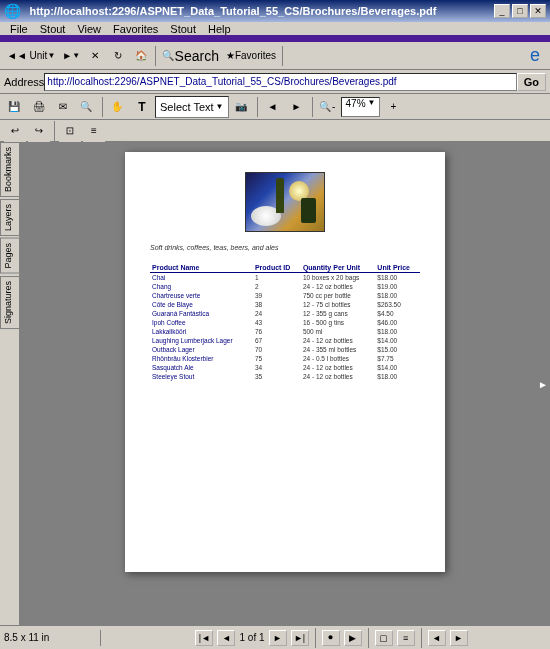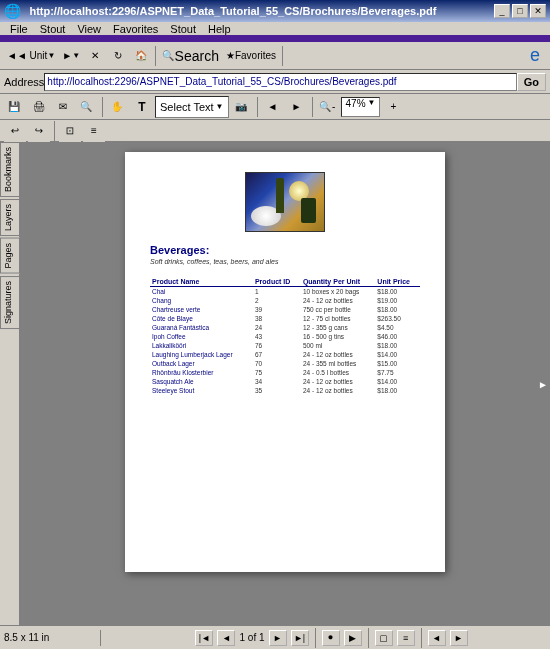--- a/index.html
+++ b/index.html
@@ -392,21 +392,20 @@
       <div class="pdf-image-container">
         <div class="pdf-image">
 
           <div class="img-plate" style="width:30px; height:20px; bottom:5px; left:5px;"></div>
           <div class="img-bottle" style="width:8px; height:35px; top:5px; left:30px;"></div>
           <div class="img-circle" style="width:20px; height:20px; top:8px; right:15px;"></div>
           <div style="position:absolute; bottom:8px; right:8px; width:15px; height:25px; background:#223311; border-radius:2px;"></div>
         </div>
       </div>
 
-      <div class="pdf-title">Beverages:</div>
       <div class="pdf-subtitle">Soft drinks, coffees, teas, beers, and ales</div>
 
       <table class="pdf-table">
         <thead>
           <tr>
             <th>Product Name</th>
             <th>Product ID</th>
             <th>Quantity Per Unit</th>
             <th>Unit Price</th>
           </tr>

